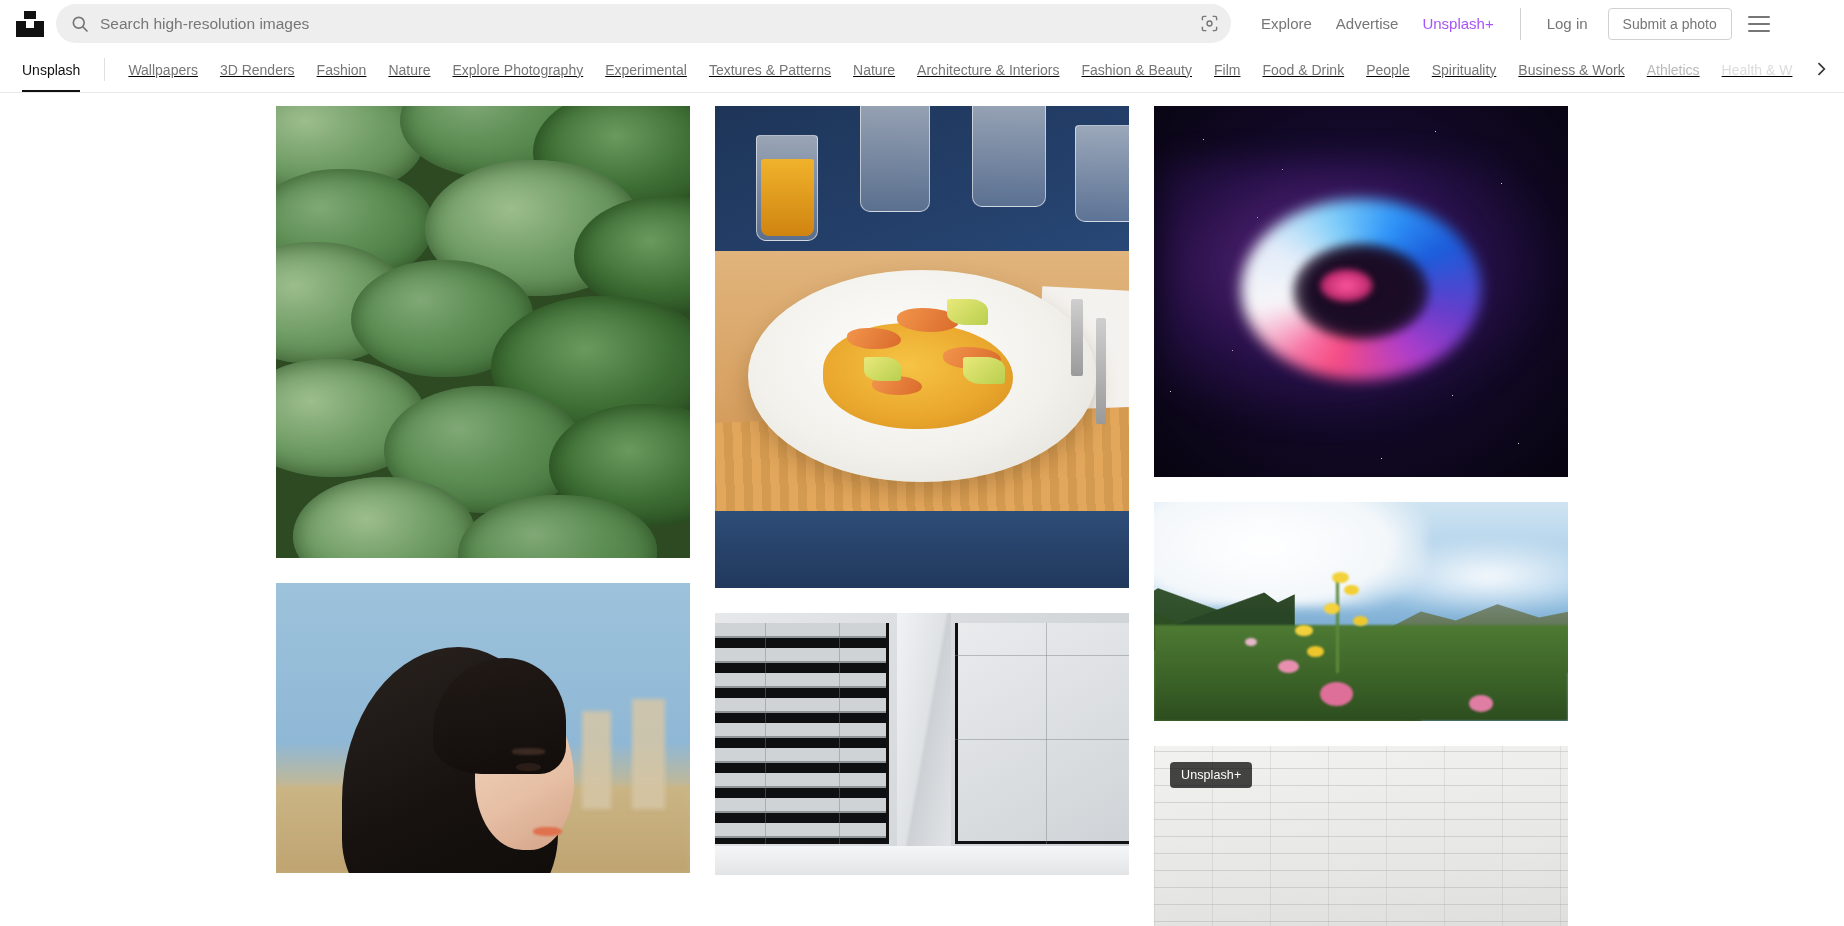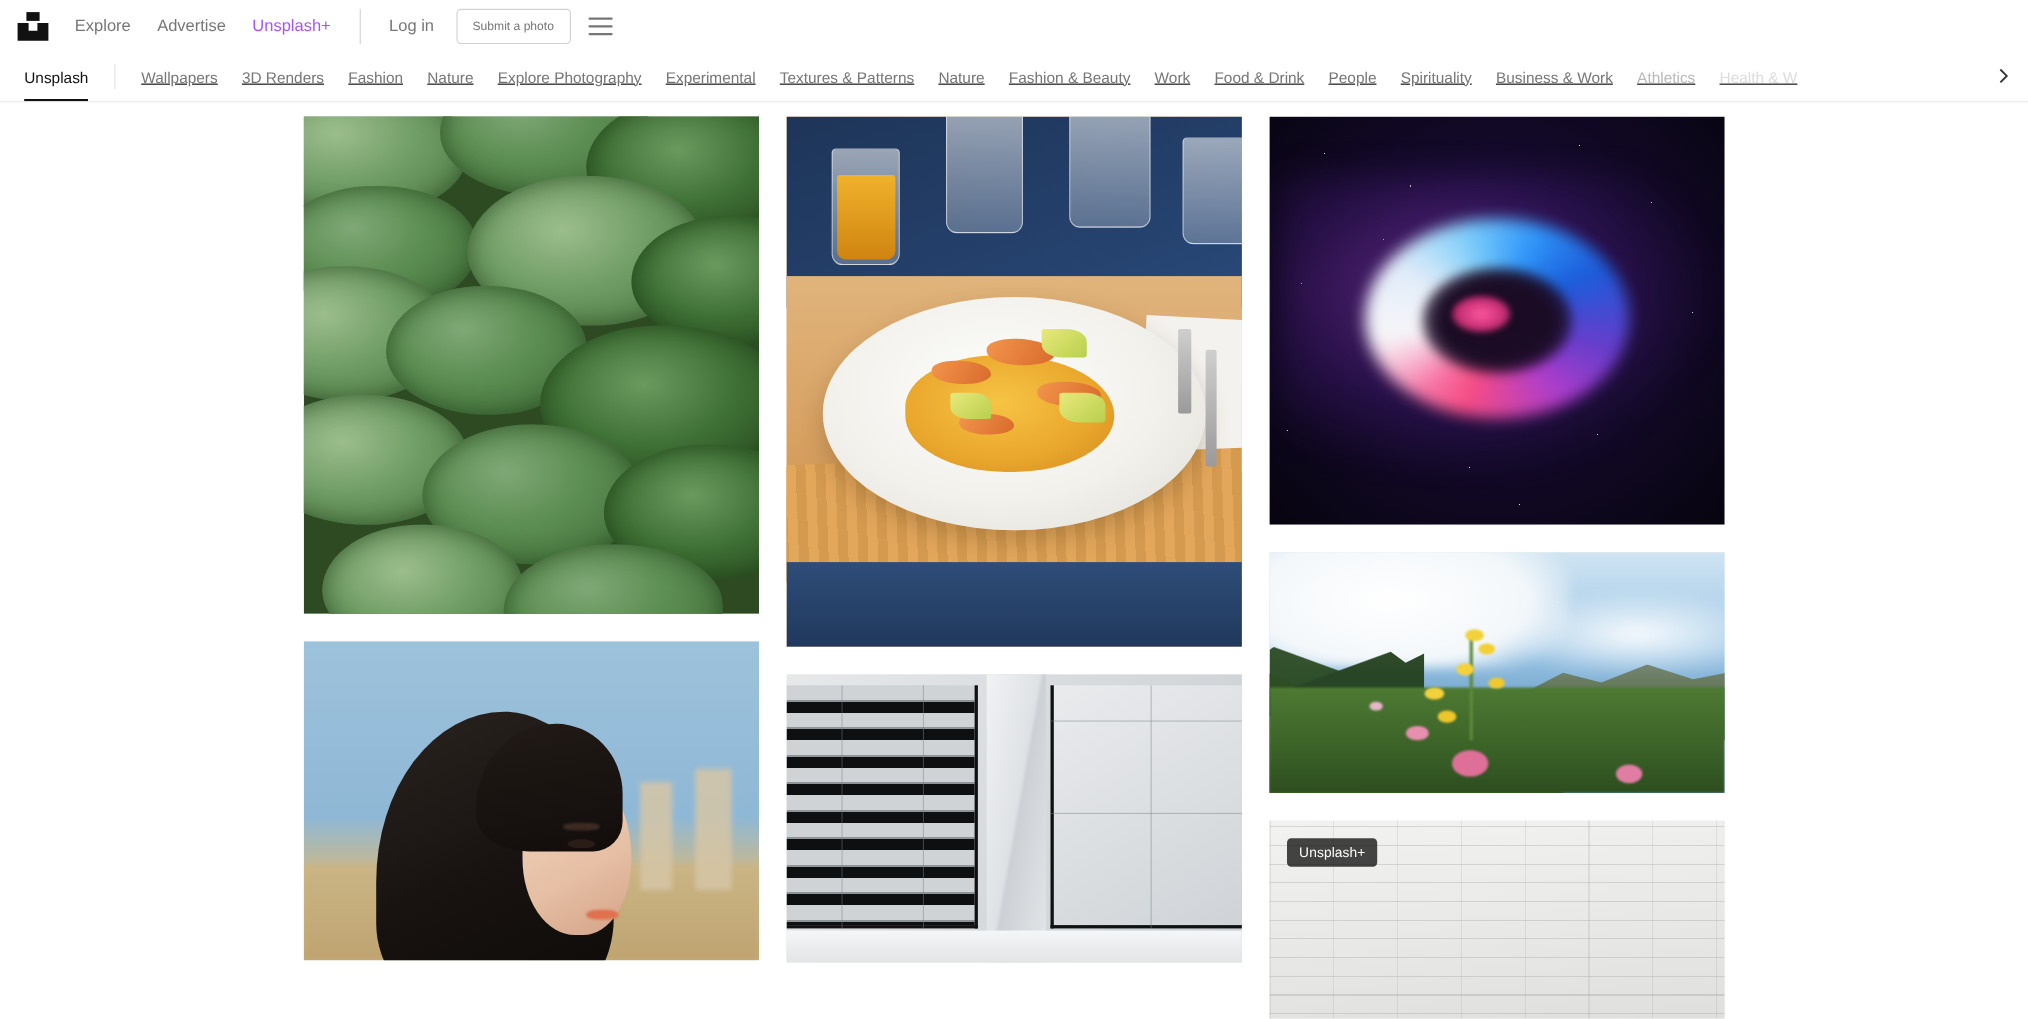--- a/index.html
+++ b/index.html
@@ -65,21 +65,21 @@
     line-height: 47px;
     white-space: nowrap;
   }
   .hlink.plus { color: #a855f7; }
   .hdivider {
     width: 1px; height: 32px; background: #d1d1d1;
     margin: 0 14px;
     flex: 0 0 1px;
   }
   .btn-submit {
-    font-size: 11px;
+    font-size: 14px;
     color: #767676;
     background: #fff;
     border: 1px solid #d1d1d1;
     border-radius: 4px;
     padding: 0 14px;
     height: 32px;
     line-height: 30px;
     margin-left: 8px;
     cursor: pointer;
     white-space: nowrap;
@@ -359,20 +359,36 @@
 </head>
 <body>
 
 <div class="header">
 
   <svg class="logo" viewBox="0 0 32 32" aria-hidden="true">
     <rect x="10" y="3" width="12" height="8" fill="#111"></rect>
     <path d="M2 13h10v7h8v-7h10v16H2z" fill="#111"></path>
   </svg>
 
+  <div class="searchbar">
+    <svg class="search-icon" viewBox="0 0 24 24" fill="none" stroke="currentColor" stroke-width="2">
+      <circle cx="10.5" cy="10.5" r="6.5"></circle>
+      <line x1="15.5" y1="15.5" x2="21" y2="21"></line>
+    </svg>
+    <input class="search-input" type="text" placeholder="Search high-resolution images" value="" style="">
+    <div class="visual-search">
+      <svg width="19" height="19" viewBox="0 0 24 24" fill="none" stroke="currentColor" stroke-width="1.8">
+        <path d="M3 8V5a2 2 0 0 1 2-2h3"></path>
+        <path d="M16 3h3a2 2 0 0 1 2 2v3"></path>
+        <path d="M21 16v3a2 2 0 0 1-2 2h-3"></path>
+        <path d="M8 21H5a2 2 0 0 1-2-2v-3"></path>
+        <circle cx="12" cy="12" r="3.1"></circle>
+      </svg>
+    </div>
+  </div>
 
   <div class="header-nav">
     <a class="hlink" href="#">Explore</a>
     <a class="hlink" href="#">Advertise</a>
     <a class="hlink plus" href="#">Unsplash+</a>
 
     <div class="hdivider"></div>
 
     <a class="hlink" href="#">Log in</a>
     <button class="btn-submit">Submit a photo</button>
@@ -390,22 +406,23 @@
   <div class="cat-sep"></div>
   <div class="cat-list">
       <a class="cat" href="#">Wallpapers</a>
       <a class="cat" href="#">3D Renders</a>
       <a class="cat" href="#">Fashion</a>
       <a class="cat" href="#">Nature</a>
       <a class="cat" href="#">Explore Photography</a>
       <a class="cat" href="#">Experimental</a>
       <a class="cat" href="#">Textures &amp; Patterns</a>
       <a class="cat" href="#">Nature</a>
+      <a class="cat" href="#">Architecture &amp; Interiors</a>
       <a class="cat" href="#">Fashion &amp; Beauty</a>
-      <a class="cat" href="#">Work</a>
+      <a class="cat" href="#">Film</a>
       <a class="cat" href="#">Food &amp; Drink</a>
       <a class="cat" href="#">People</a>
       <a class="cat" href="#">Spirituality</a>
       <a class="cat" href="#">Business &amp; Work</a>
       <a class="cat fade1" href="#">Athletics</a>
       <a class="cat fade2" href="#">Health &amp; W</a>
     </div>
   <div class="cat-arrow">
     <svg width="20" height="20" viewBox="0 0 24 24" fill="none" stroke="currentColor" stroke-width="2">
       <polyline points="9 5 16 12 9 19"></polyline>

